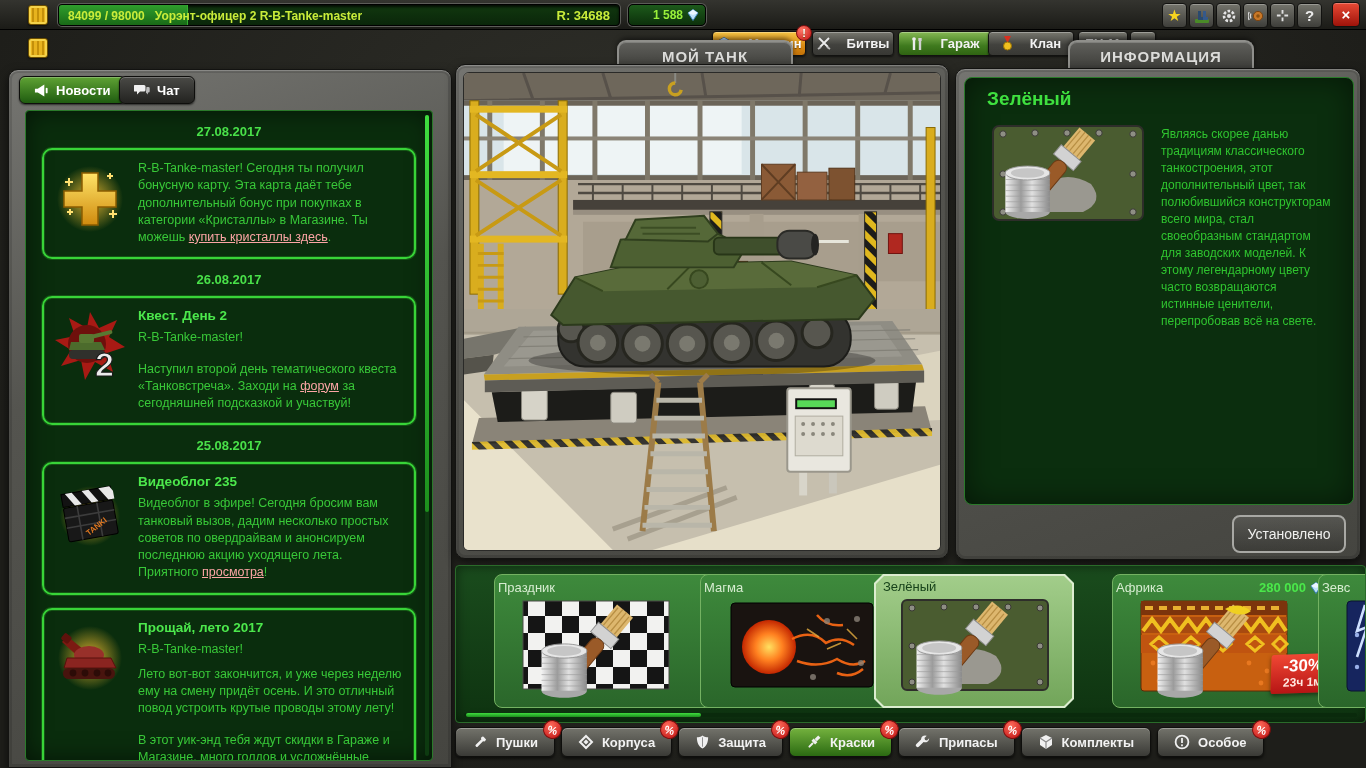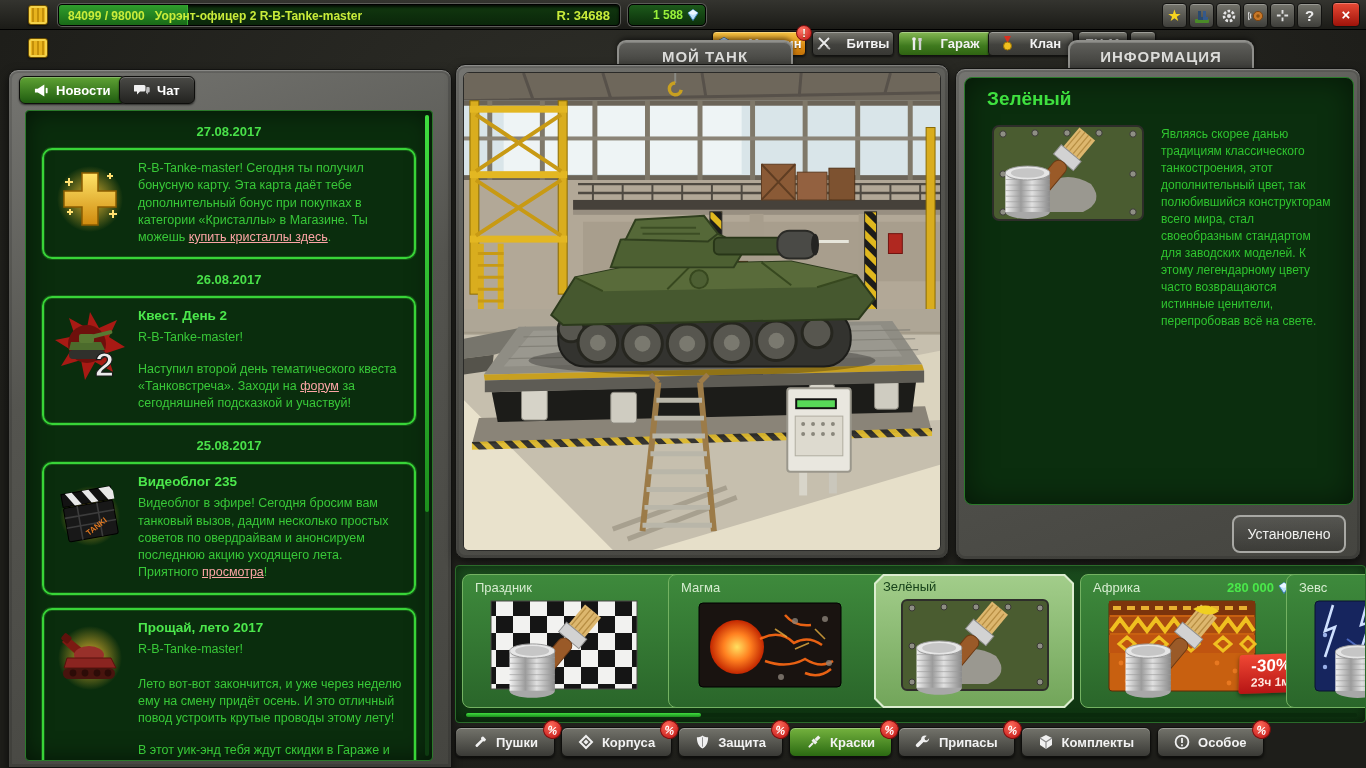--- a/index.html
+++ b/index.html
@@ -89,21 +89,21 @@
   .idesc{position:absolute;left:196px;top:48px;width:172px;color:#2fc42f;font-size:12px;line-height:1.42;}
   .installed{position:absolute;right:14px;top:446px;width:114px;height:38px;border:2px solid #a8a8a4;
     border-radius:8px;background:linear-gradient(rgba(255,255,255,.08),rgba(0,0,0,.15));
     color:#f0f0ee;font-size:14px;display:flex;align-items:center;justify-content:center;cursor:pointer;}
 
   
   .carousel{position:absolute;left:455px;top:565px;width:911px;height:158px;border-radius:4px;
     background:linear-gradient(#1a4c1d,#0e3310);border:1px solid #2a6b2a;overflow:hidden;
     box-shadow:inset 0 0 12px rgba(0,0,0,.5);}
   .citem{position:absolute;top:8px;width:220px;height:134px;border-radius:8px;border:1px solid #74b262;
-    background:linear-gradient(#3e8a3c,#2a662a);padding:5px 12px;cursor:pointer;}
+    background:linear-gradient(#3e8a3c,#2a662a);padding:5px 3px;cursor:pointer;margin-left:32px;}
   .cname{color:#d6ecd0;font-size:13px;}
   .cprev{position:absolute;left:16px;top:24px;width:170px;height:106px;}
   .csel-out{position:absolute;top:8px;width:200px;height:134px;background:#dcedd0;cursor:pointer;
     clip-path:polygon(9px 0,191px 0,200px 9px,200px 125px,191px 134px,9px 134px,0 125px,0 9px);}
   .csel-in{position:absolute;left:2px;top:2px;right:2px;bottom:2px;
     background:linear-gradient(#a2cd8a,#72a55a);
     clip-path:polygon(8px 0,188px 0,196px 8px,196px 122px,188px 130px,8px 130px,0 122px,0 8px);
     padding:3px 7px;}
   .csel-in .cname{color:#17421a;}
   .cprice{position:absolute;right:9px;top:5px;display:flex;align-items:center;gap:4px;
@@ -352,21 +352,21 @@
             <ellipse cx="36" cy="33" rx="15" ry="9" fill="#98302a"></ellipse>
             <path d="M14,36 h44 l5,10 h-52 z" fill="#8a2420" stroke="#58100c"></path>
             <rect x="10" y="46" width="52" height="11" rx="5.5" fill="#48140e"></rect>
             <circle cx="20" cy="51" r="3.4" fill="#2c0b07"></circle>
               <circle cx="32" cy="51" r="3.4" fill="#2c0b07"></circle>
             <circle cx="44" cy="51" r="3.4" fill="#2c0b07"></circle>
               <circle cx="55" cy="51" r="3.4" fill="#2c0b07"></circle>
           </svg>
           <h4 class="ntitle">Прощай, лето 2017</h4>
           <p class="nbody">R-B-Tanke-master!</p>
-          <p class="nbody" style="margin-top:18px">Лето вот-вот закончится, и уже через неделю ему на смену придёт осень. И это отличный повод устроить крутые проводы этому лету!</p>
+          <p class="nbody" style="margin-top:8px">Лето вот-вот закончится, и уже через неделю ему на смену придёт осень. И это отличный повод устроить крутые проводы этому лету!</p>
           <p class="nbody" style="margin-top:14px">В этот уик-энд тебя ждут скидки в Гараже и Магазине, много голдов и усложнённые задания с повышенными призами.</p>
 
         </div>
 
       </div>
       <div class="vtrack">
           <div class="vthumb"></div>
         </div>
     </div>
   </div>

